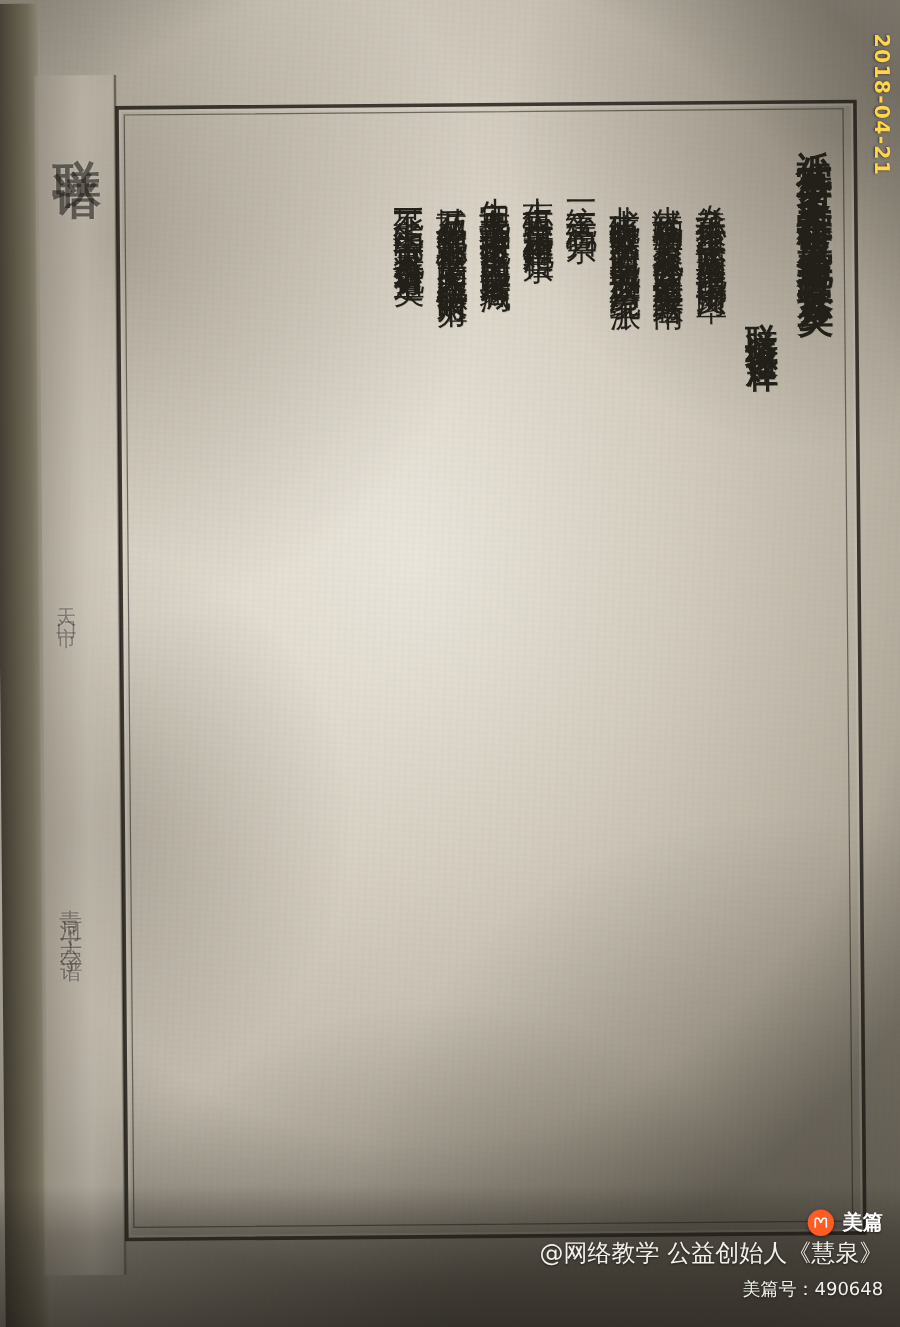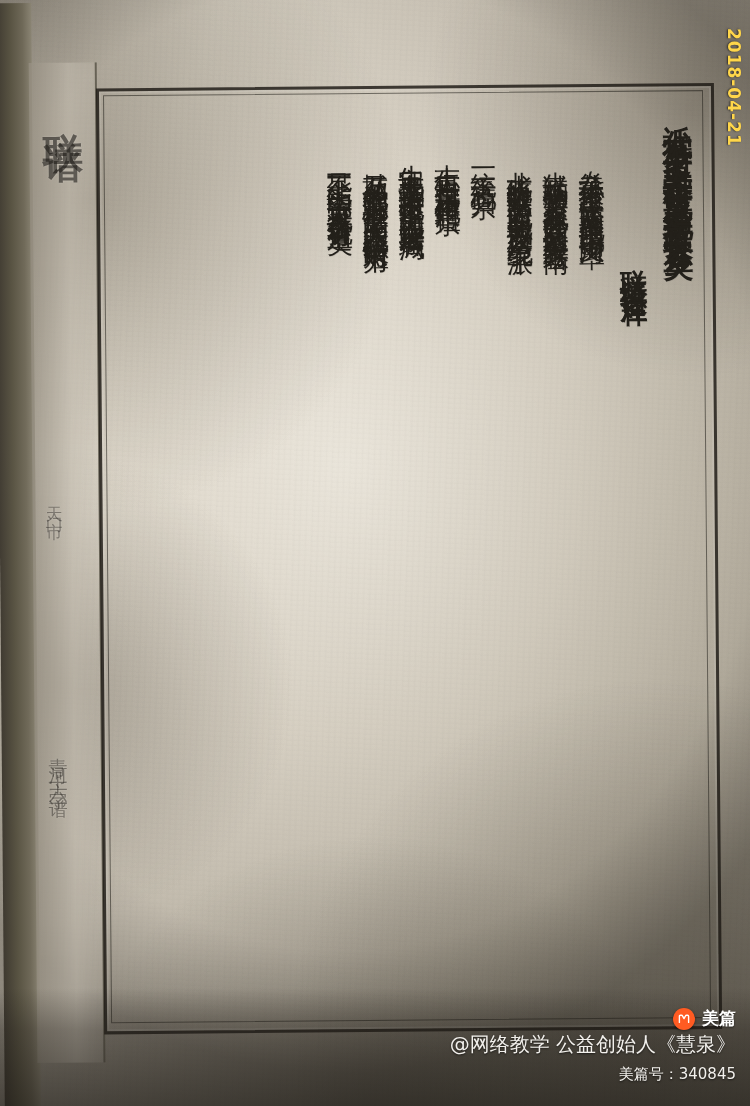--- a/index.html
+++ b/index.html
@@ -243,15 +243,15 @@
   <div id="brand-row">
     <span id="brand-logo">
       <svg width="14" height="14" viewBox="0 0 14 14" aria-hidden="true">
         <path d="M2.4 10.4 V4.2 q0-1 1-1 h1 q.8 0 1.1.7 L7 6.6 l1.5-2.7 q.3-.7 1.1-.7 h1 q1 0 1 1 v6.2" fill="none" stroke="#ffffff" stroke-width="1.4" stroke-linecap="round" stroke-linejoin="round"></path>
       </svg>
     </span>
     <span id="brand-name">美篇</span>
   </div>
 
   <div id="credit-line">@网络教学 公益创始人《慧泉》</div>
-  <div id="account-line">美篇号：340845</div>
+  <div id="account-line">美篇号：490648</div>
 
 </div>
 
 </body></html>

